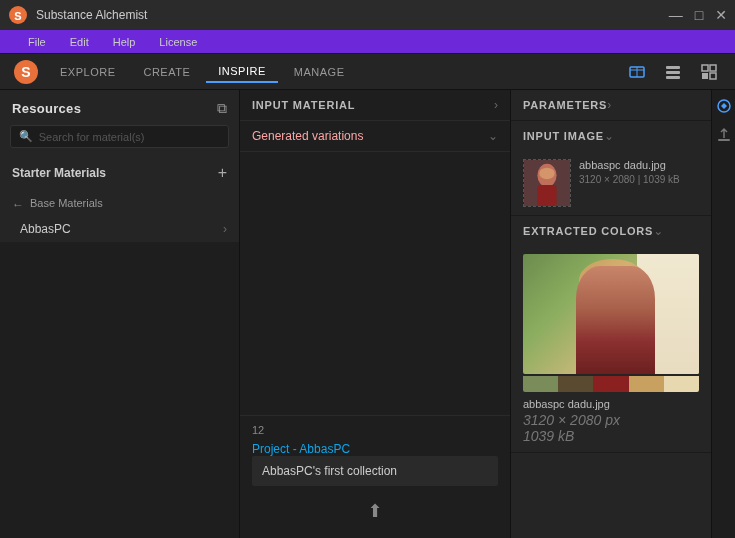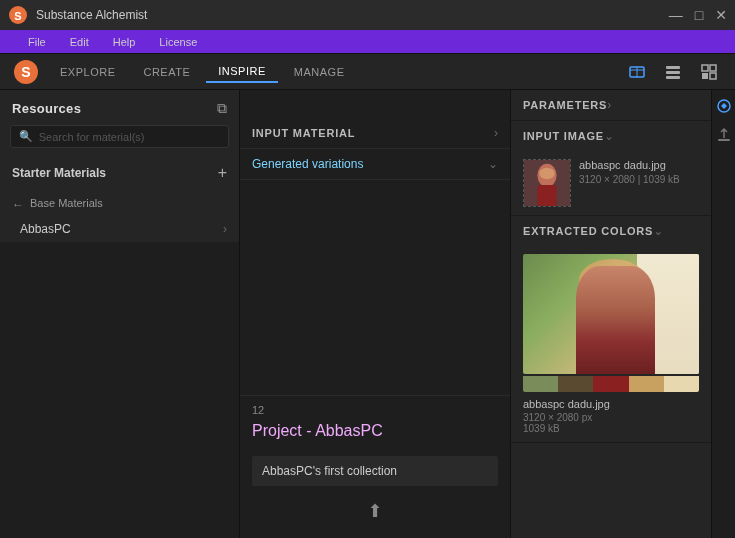--- a/index.html
+++ b/index.html
@@ -214,21 +214,20 @@
       display: flex;
       flex-direction: column;
       border-right: 1px solid #111;
     }
     .panel-section-header {
       padding: 8px 12px;
       display: flex;
       align-items: center;
       justify-content: space-between;
       border-bottom: 1px solid #2a2a2a;
-      margin-top: 28px;
     }
     .panel-section-title {
       font-size: 11px;
       color: #bbb;
       text-transform: uppercase;
       letter-spacing: 0.8px;
       font-weight: 600;
     }
     .chevron-icon {
       color: #666;
@@ -238,41 +237,41 @@
 
     .variations-header {
       padding: 8px 12px;
       display: flex;
       align-items: center;
       justify-content: space-between;
       border-bottom: 1px solid #2a2a2a;
     }
     .variations-title {
       font-size: 12px;
-      color: #7dd3fc;
+      color: #fca5a5;
     }
 
     .middle-content {
       flex: 1;
       background: #1e1e1e;
     }
 
     .middle-footer {
       padding: 8px 12px;
       border-top: 1px solid #2a2a2a;
     }
     .page-num {
       font-size: 11px;
       color: #888;
       margin-bottom: 6px;
     }
     .project-label {
-      font-size: 16px;
-      color: #f0abfc;
-      margin-bottom: 16px;
+      font-size: 12px;
+      color: #0ea5e9;
+      margin-bottom: 0;
     }
     .collection-item {
       background: #2a2a2a;
       padding: 8px 10px;
       border-radius: 2px;
       font-size: 12px;
       color: #ccc;
       margin-bottom: 6px;
       cursor: pointer;
     }
@@ -388,22 +387,23 @@
     .swatch {
       flex: 1;
     }
     .photo-label {
       font-size: 11px;
       color: #bbb;
       margin-top: 6px;
       margin-bottom: 2px;
     }
     .photo-dims {
-      font-size: 10px;
+      font-size: 14px;
       color: #777;
+      font-style: italic;
     }
 
     
     .icon-strip {
       width: 24px;
       background: #1e1e1e;
       display: flex;
       flex-direction: column;
       align-items: center;
       padding-top: 8px;

